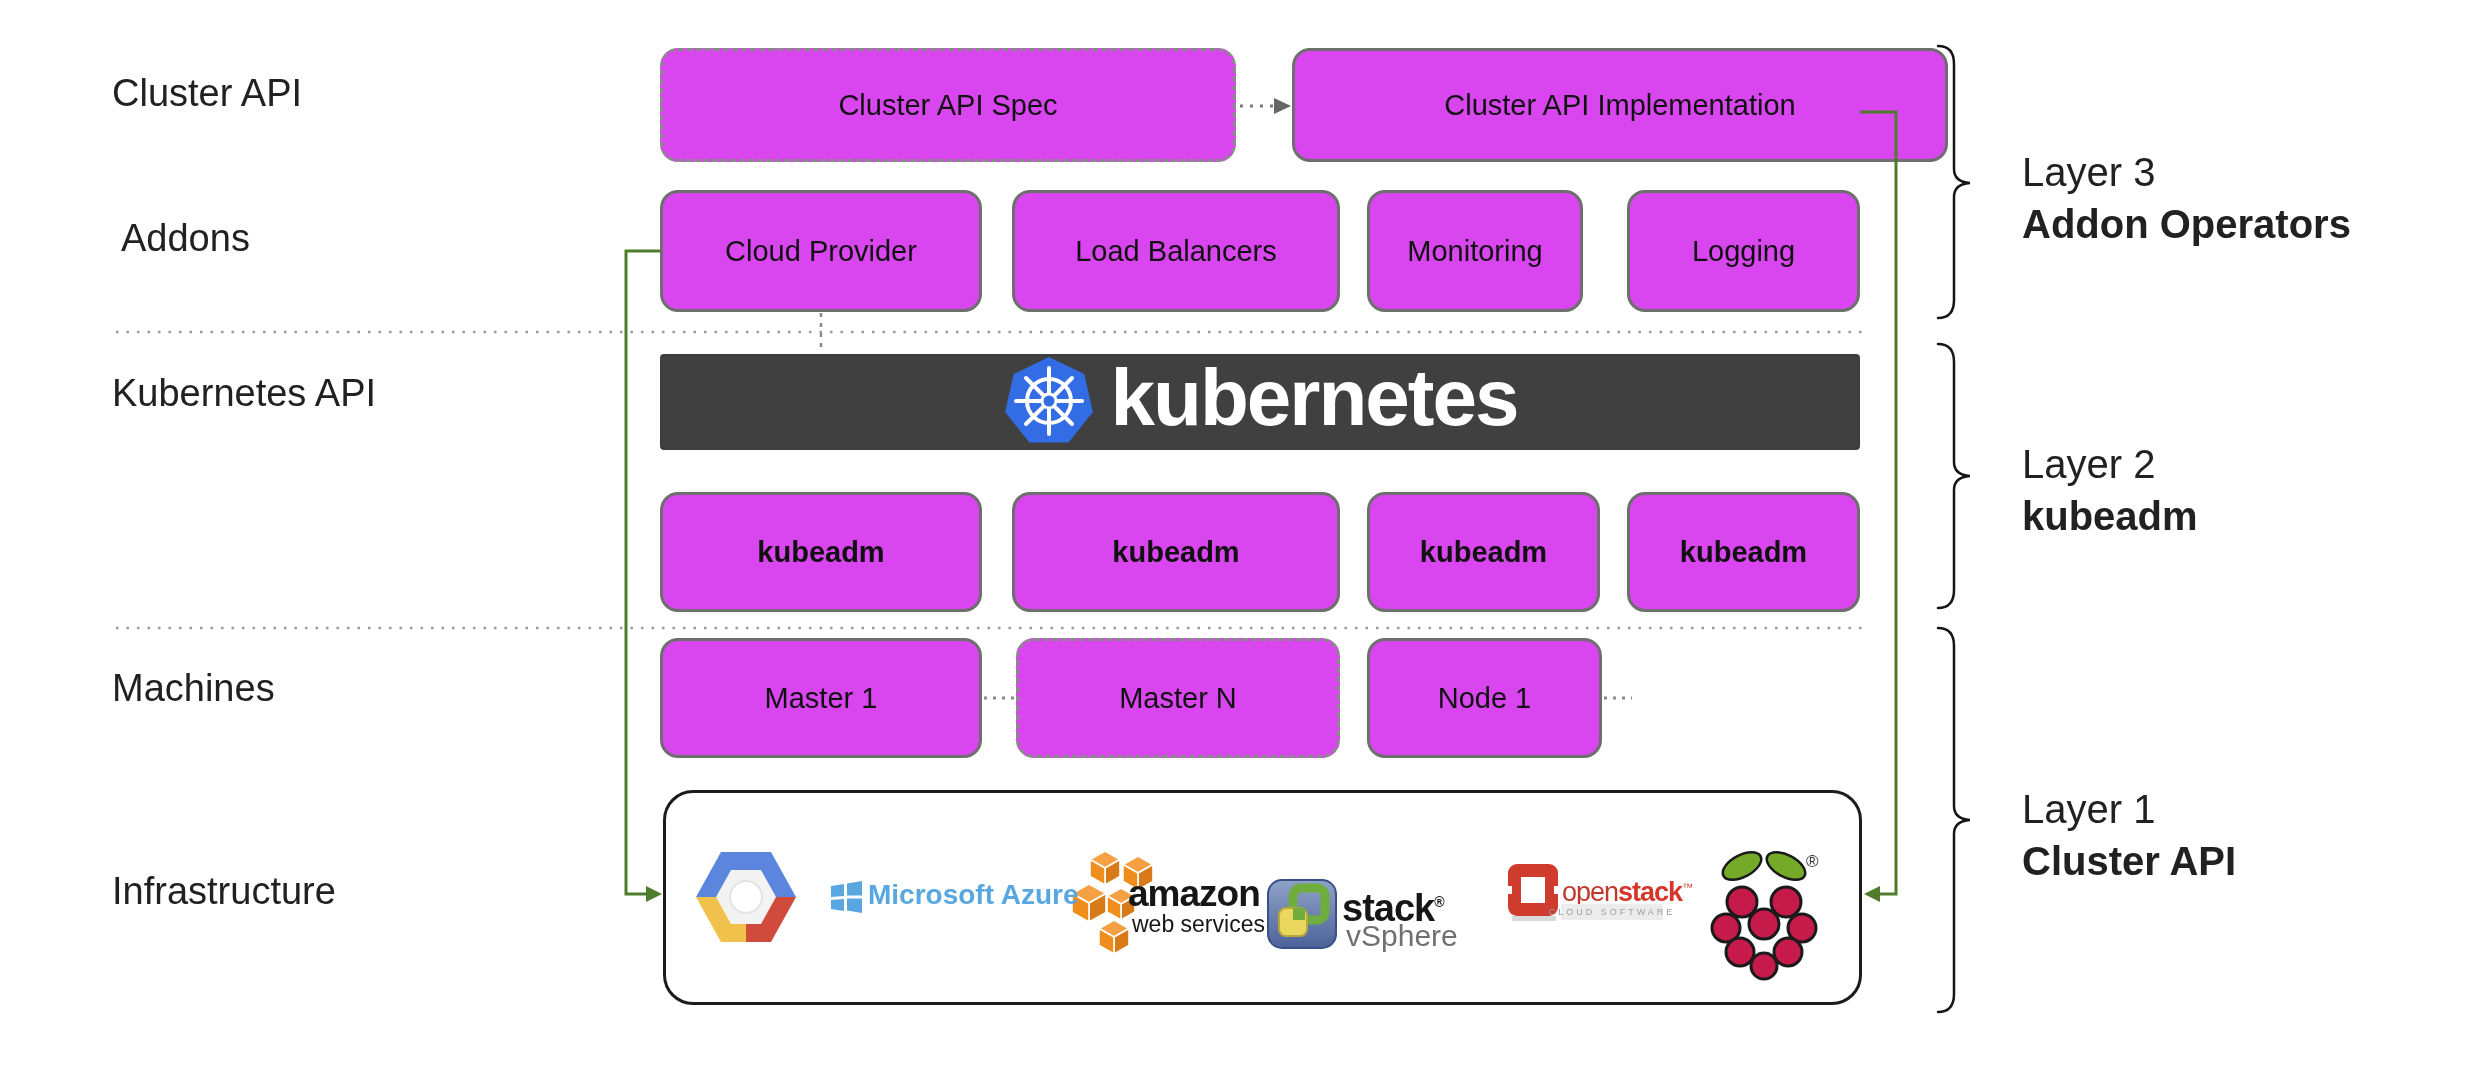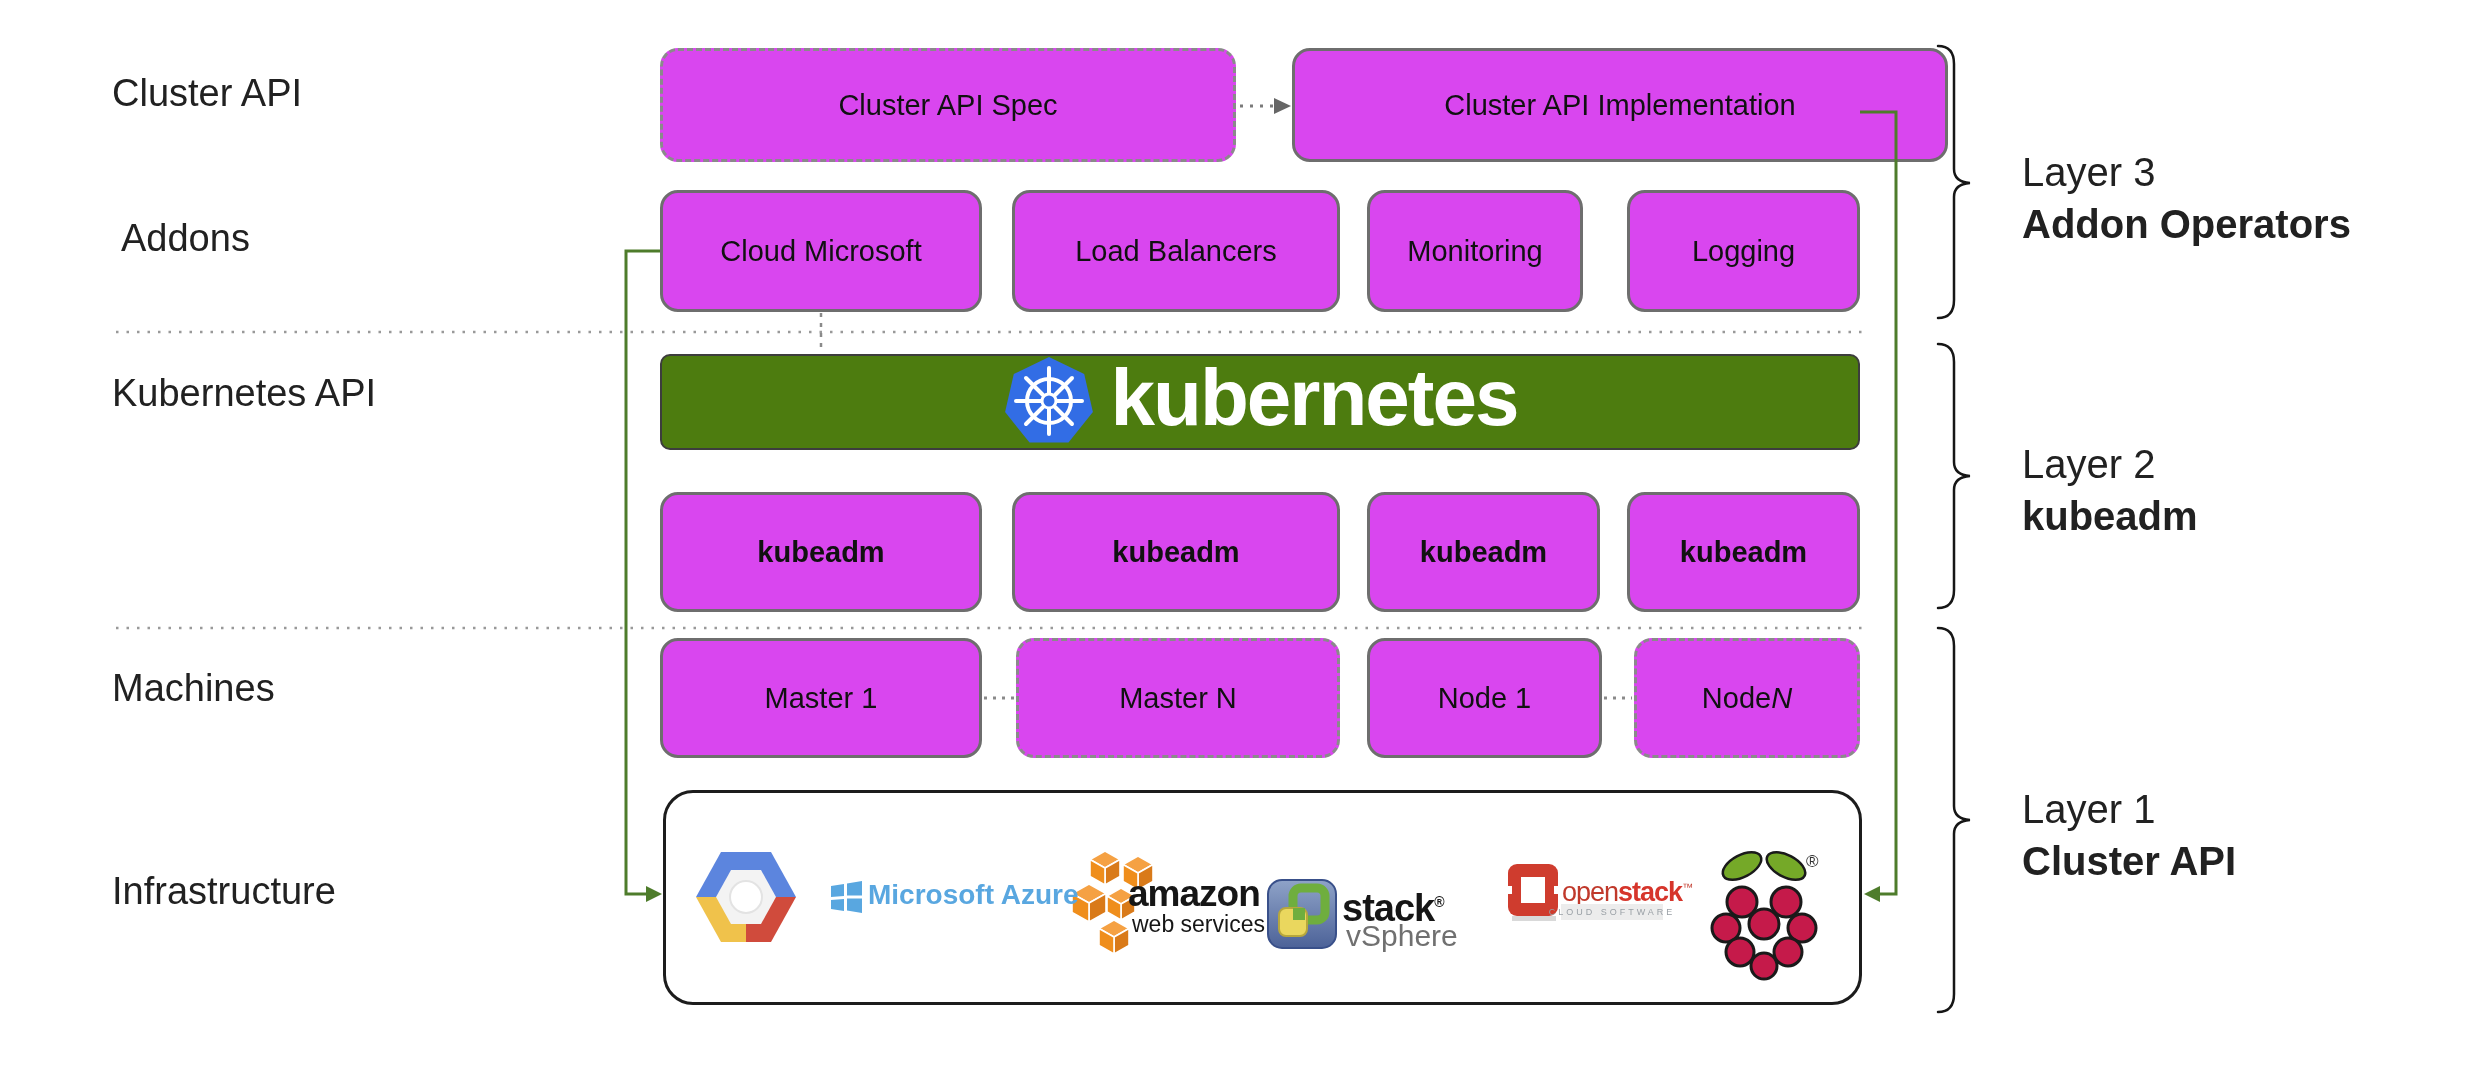--- a/index.html
+++ b/index.html
@@ -5,21 +5,21 @@
   html,body{margin:0;padding:0;background:#fff;}
   .canvas{position:relative;width:2490px;height:1076px;background:#fff;
           font-family:"Liberation Sans",sans-serif;color:#212121;overflow:hidden;}
   .rowlabel{position:absolute;font-size:38px;line-height:46px;color:#212121;white-space:nowrap;}
   .box{position:absolute;background:#d946ef;border:3px solid #6e6e6e;border-radius:18px;
        display:flex;align-items:center;justify-content:center;
        font-size:29px;color:#111;white-space:nowrap;box-sizing:border-box;}
   .box.dashed{border:3px dashed #8a8a8a;}
   .box.bold{font-weight:bold;}
   .banner{position:absolute;left:660px;top:354px;width:1200px;height:96px;box-sizing:border-box;
-          background:#4d7c0f;border:2px solid #3d3d3d;border-radius:10px;
+          background:#404040;border:2px solid #3d3d3d;border-radius:4px;
           display:flex;align-items:center;justify-content:center;gap:16px;}
   .k8s-word{font-size:80px;font-weight:bold;color:#fff;letter-spacing:-2px;line-height:80px;
             transform:translateY(-4px);}
   .layerlabel{position:absolute;left:2022px;font-size:40px;line-height:52px;white-space:nowrap;}
   .layerlabel .sub{font-weight:bold;}
   .overlay{position:absolute;left:0;top:0;pointer-events:none;}
   .infra{position:absolute;left:663px;top:790px;width:1199px;height:215px;box-sizing:border-box;
          border:3px solid #1c1c1c;border-radius:30px;background:#fff;}
   .azure-text{position:absolute;left:868px;top:879px;font-size:28px;font-weight:bold;
               color:#59a7e0;white-space:nowrap;}
@@ -53,21 +53,21 @@
   <div class="rowlabel" style="left:112px;top:868px">Infrastructure</div>
 
   <div class="box dashed" style="left:660px;top:48px;width:576px;height:114px">
     <span>Cluster API Spec</span>
   </div>
   <div class="box" style="left:1292px;top:48px;width:656px;height:114px">
     <span>Cluster API Implementation</span>
   </div>
 
   <div class="box" style="left:660px;top:190px;width:322px;height:122px">
-    <span>Cloud Microsoft</span>
+    <span>Cloud Provider</span>
   </div>
   <div class="box" style="left:1012px;top:190px;width:328px;height:122px">
     <span>Load Balancers</span>
   </div>
   <div class="box" style="left:1367px;top:190px;width:216px;height:122px">
     <span>Monitoring</span>
   </div>
   <div class="box" style="left:1627px;top:190px;width:233px;height:122px">
     <span>Logging</span>
   </div>
@@ -109,24 +109,20 @@
       <i></i>
   </div>
   <div class="box dashed" style="left:1016px;top:638px;width:324px;height:120px">
     <span>Master N</span>
       <i></i>
   </div>
   <div class="box" style="left:1367px;top:638px;width:235px;height:120px">
     <span>Node 1</span>
       <i></i>
   </div>
-  <div class="box dashed" style="left:1634px;top:638px;width:226px;height:120px">
-    <span>Node </span>
-      <i>N</i>
-  </div>
 
   <div class="infra"></div>
 
   <svg class="overlay" width="2490" height="1076">
 
     <g>
       <polygon points="696,897 721,852 771,852 796,897" fill="#5c85de"></polygon>
       <polygon points="796,897 771,942 746,942 746,897" fill="#d04b3c"></polygon>
       <polygon points="746,942 721,942 696,897 746,897" fill="#f0c24b"></polygon>
       <polygon points="716,897 731,870 761,870 776,897 761,924 731,924" fill="#f3f3f3"></polygon>

